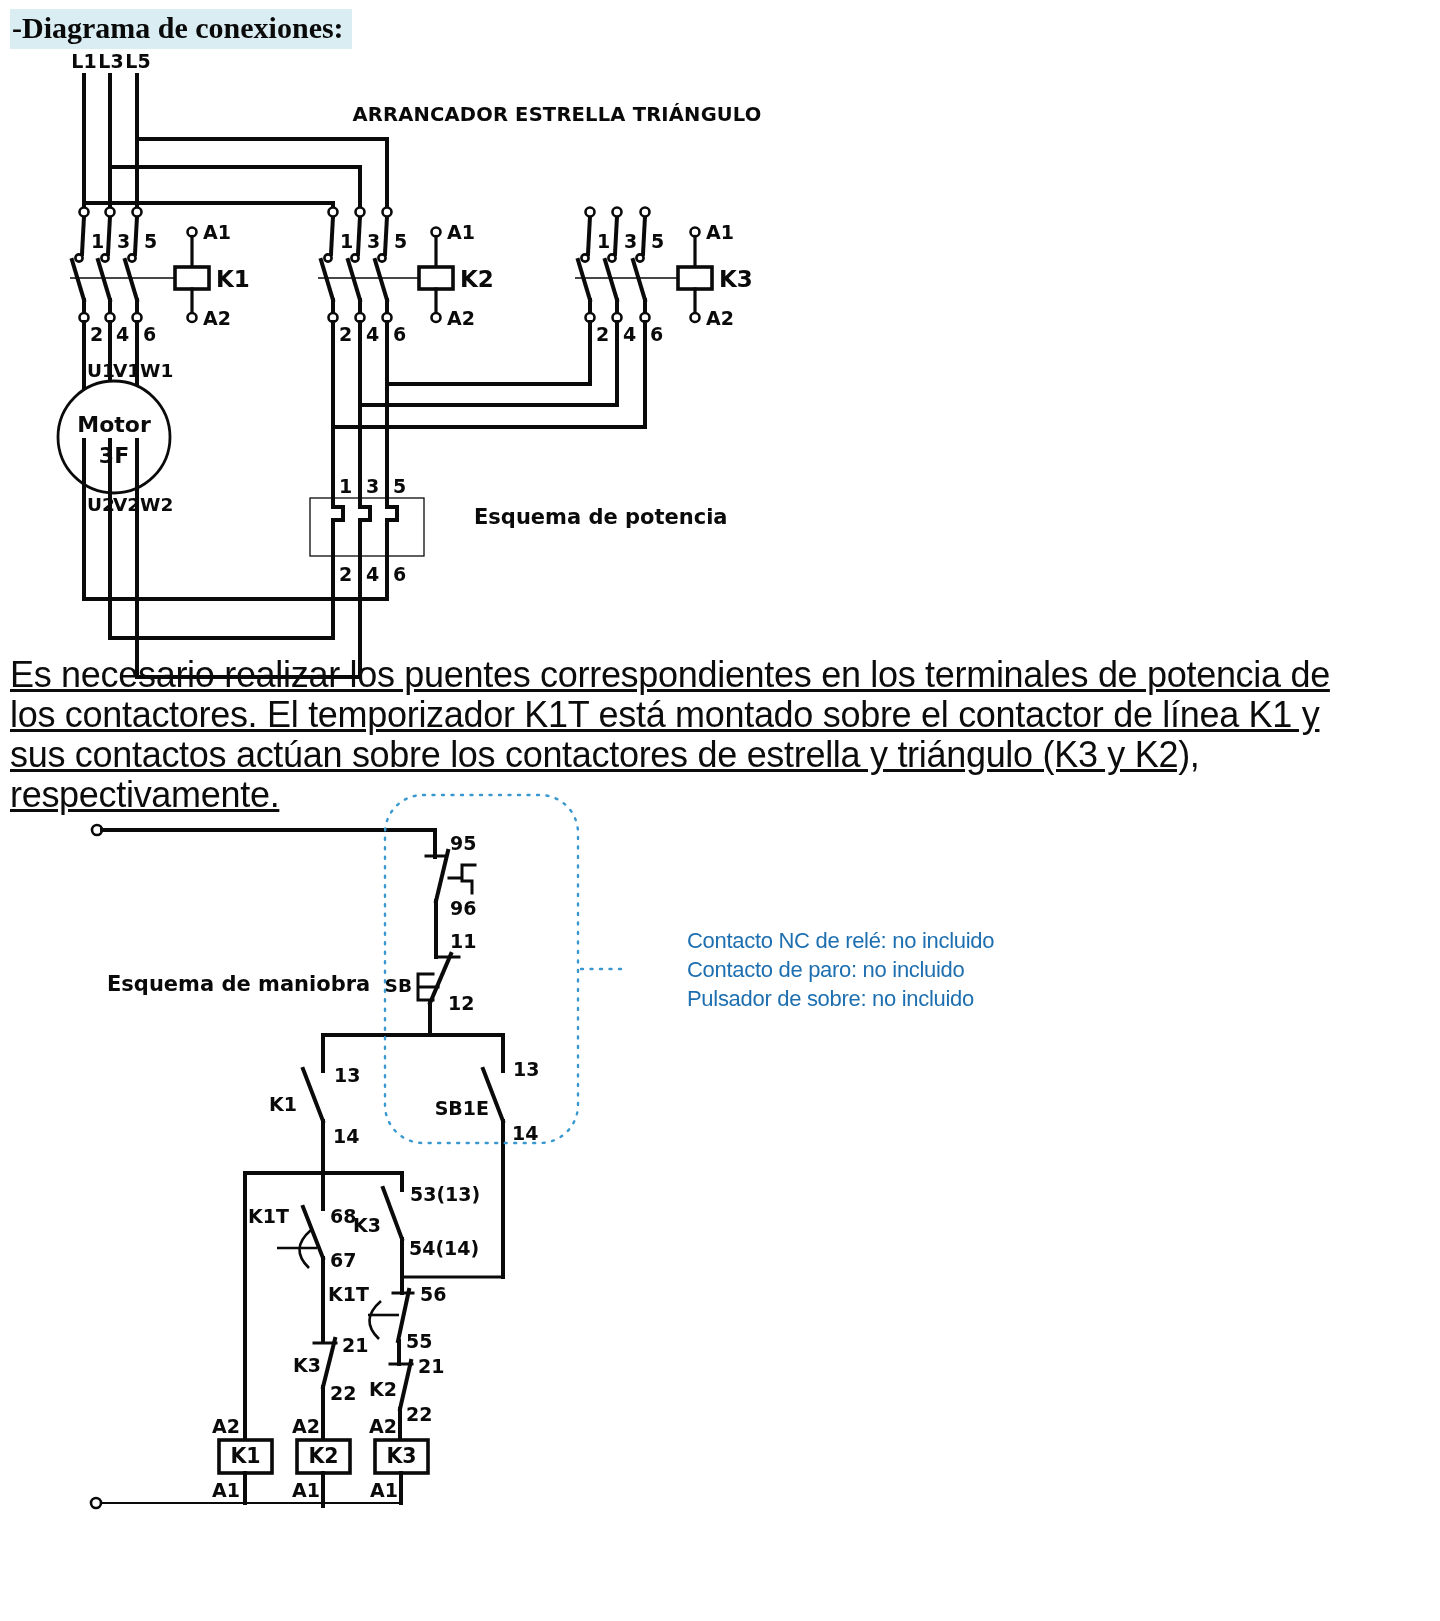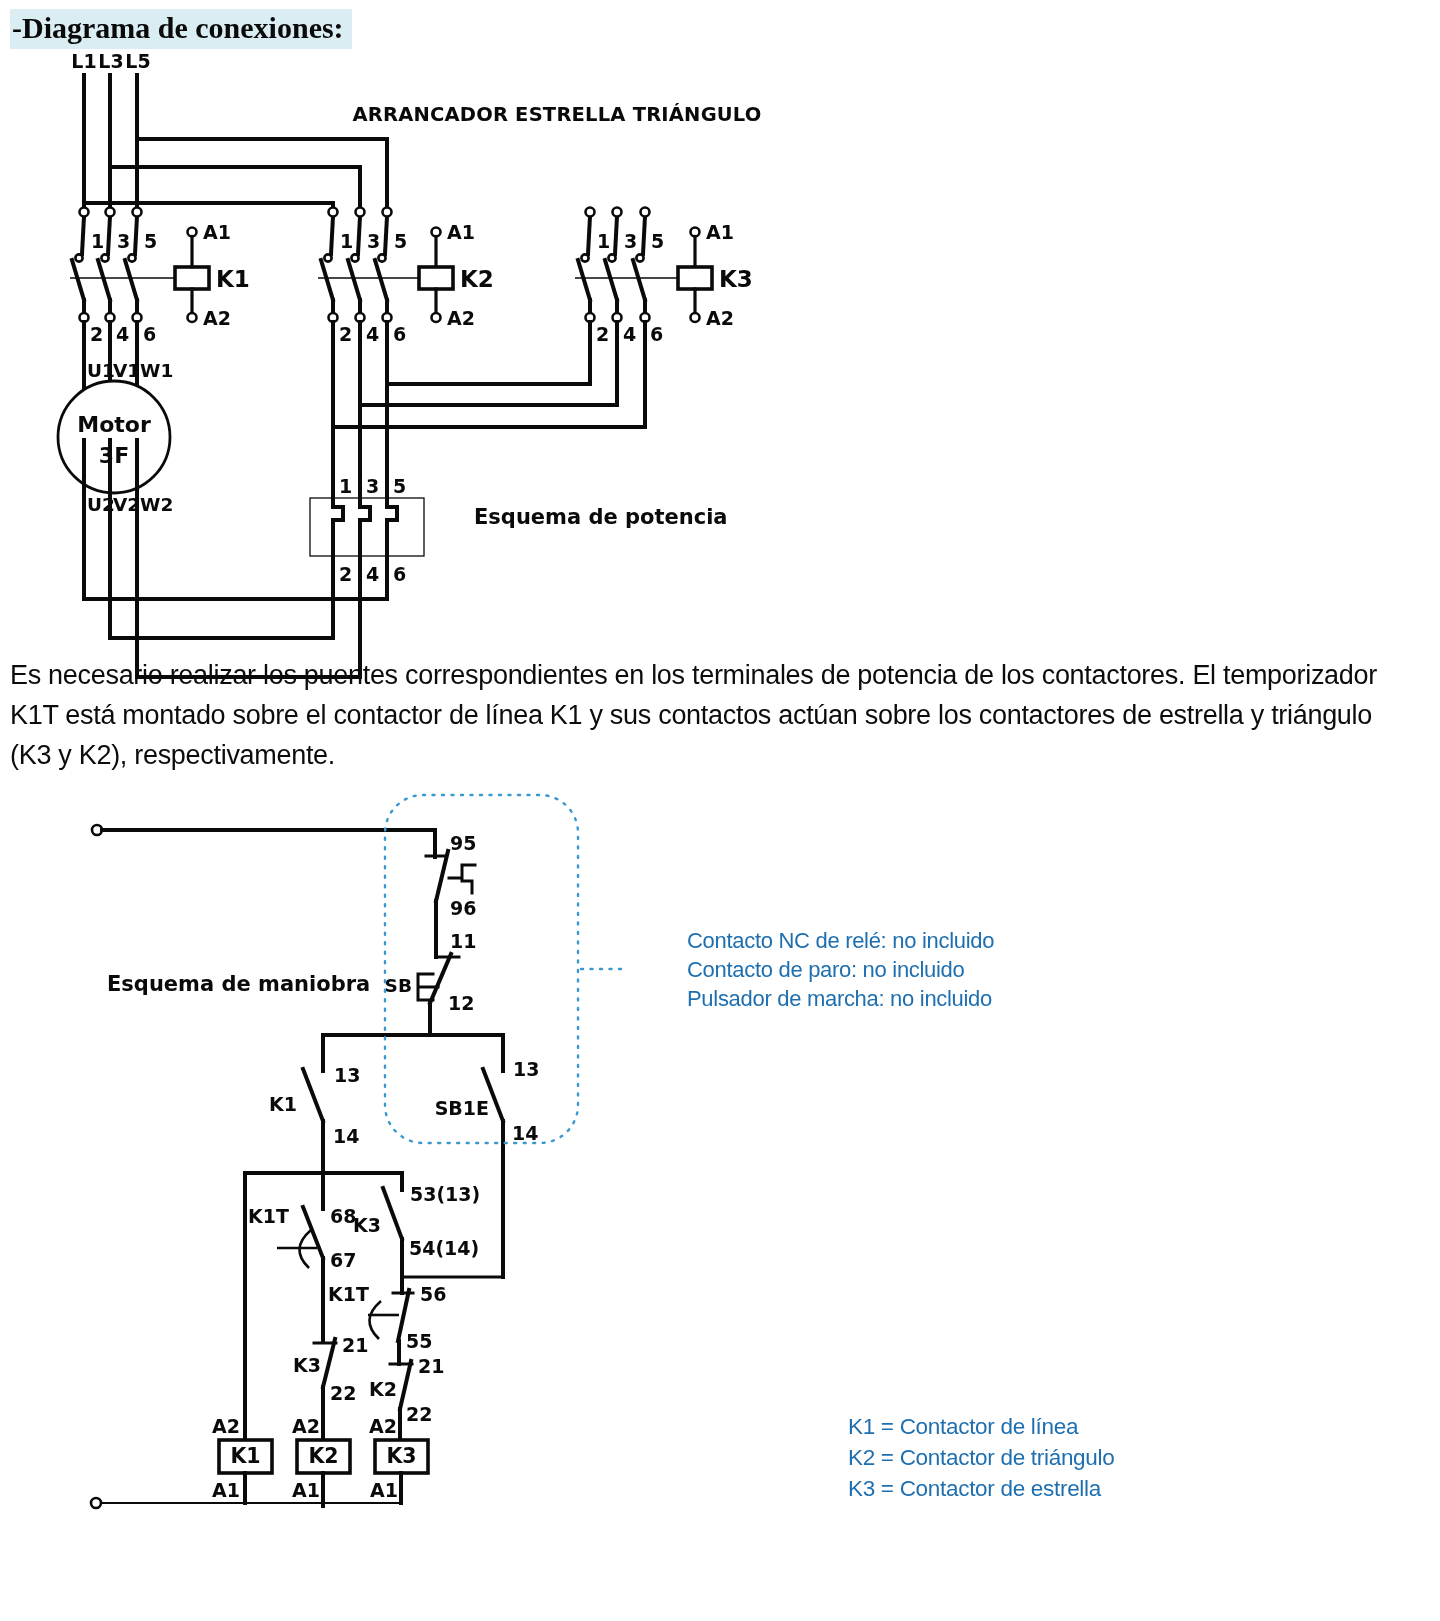--- a/index.html
+++ b/index.html
@@ -1,21 +1,21 @@
 <!DOCTYPE html>
 <html><head>
 <meta charset="utf-8">
 <style>
   html,body{margin:0;padding:0;background:#ffffff;}
   .page{position:relative;width:1440px;height:1591px;background:#fff;overflow:hidden;
         font-family:"Liberation Sans",sans-serif;}
   .doc-title{position:absolute;left:10px;top:9px;font-family:"Liberation Serif",serif;
         font-weight:700;font-size:30px;color:#0a0a0a;background:#d9edf3;padding:2px 8px 4px 2px;}
-  .body-par{position:absolute;left:10px;top:655px;width:1368px;font-size:27px;line-height:40px;
-        color:#0c0c0c;letter-spacing:-0.3px;}
+  .body-par{position:absolute;left:10px;top:655px;width:1368px;font-size:36px;line-height:40px;
+        color:#0c0c0c;letter-spacing:-0.3px;text-decoration:underline;}
   .blue-block{position:absolute;color:#1e6fb0;font-size:22px;line-height:29px;letter-spacing:-0.3px;}
   .annos{left:643px;top:926px;margin-left:44px;}
   .legend{left:848px;top:1411px;font-size:22.5px;line-height:31px;}
   svg{position:absolute;left:0;top:0;}
   svg text{fill:#0a0a0a;font-family:"DejaVu Sans",sans-serif;}
   .lbl{font-size:19px;font-weight:600;}
   .lbl-s{font-size:18.5px;font-weight:600;}
   .cname{font-size:23px;font-weight:700;}
   .coil-n{font-size:20.5px;font-weight:600;text-anchor:middle;}
   .cap{font-size:21px;font-weight:600;}
@@ -358,22 +358,17 @@
         <path class="dash" d="M581 969 H625"></path>
       </g>
     </g>
   </svg>
 
   <div class="body-par">Es necesario realizar los puentes correspondientes en los terminales de potencia de los contactores. El temporizador K1T está montado sobre el contactor de línea K1 y sus contactos actúan sobre los contactores de estrella y triángulo (K3 y K2), respectivamente.</div>
 
   <div class="blue-block annos">
     <div>Contacto NC de relé: no incluido</div>
     <div>Contacto de paro: no incluido</div>
-    <div>Pulsador de marcha: no incluido</div>
+    <div>Pulsador de sobre: no incluido</div>
   </div>
 
-  <div class="blue-block legend">
-    <div>K1 = Contactor de línea</div>
-    <div>K2 = Contactor de triángulo</div>
-    <div>K3 = Contactor de estrella</div>
-  </div>
 
 </div>
 
 </body></html>

